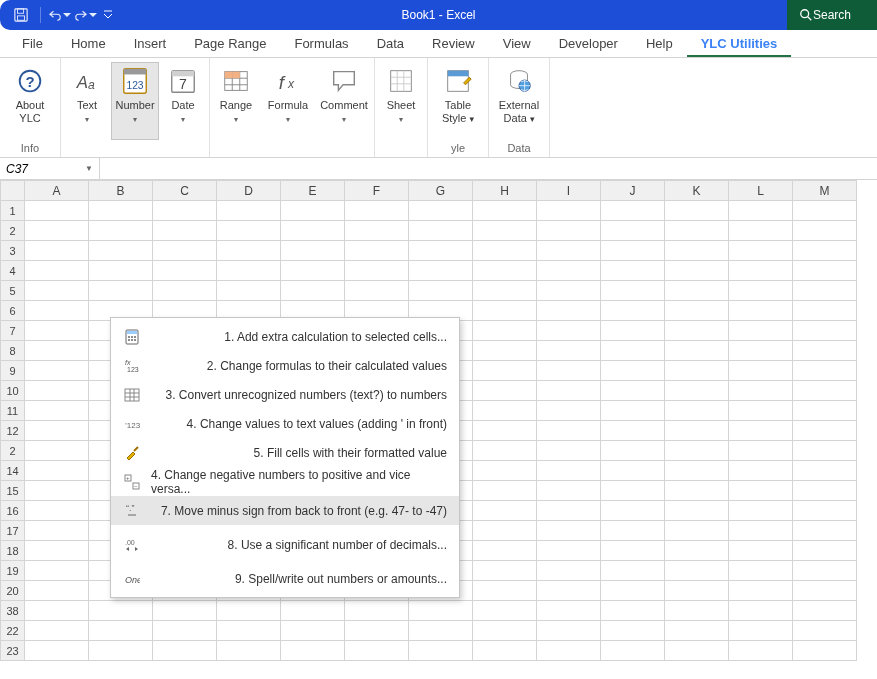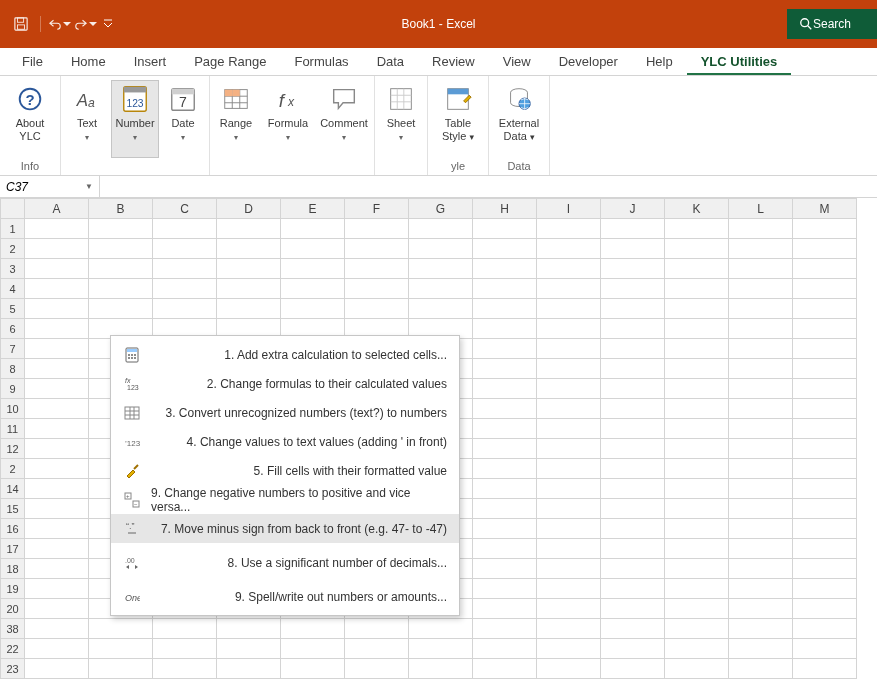--- a/index.html
+++ b/index.html
@@ -1,32 +1,32 @@
 <!DOCTYPE html>
 <html><head>
 <meta charset="utf-8">
 <style>
 * { margin: 0; padding: 0; box-sizing: border-box; font-family: "Segoe UI", Arial, sans-serif; }
 body { width: 877px; height: 679px; background: #fff; overflow: hidden; font-size: 12px; }
 
 
-.titlebar { height: 48px; background: #c2410c; display: flex; align-items: center; color: #fff; position: relative; }
+.titlebar { height: 30px; background: #1d4ed8; display: flex; align-items: center; color: #fff; position: relative; border-radius: 10px; }
 .qat { display: flex; align-items: center; gap: 4px; padding-left: 10px; }
 .qat .qicon { width: 22px; height: 22px; display: flex; align-items: center; justify-content: center; opacity: .9; }
 .qat .sep { width: 1px; height: 16px; background: rgba(255,255,255,.3); margin: 0 4px; }
 .qat .drop::after { content: ""; display: inline-block; border: 4px solid transparent; border-top-color: #fff; margin-left: 2px; transform: translateY(2px);}
 .qat .down-caret { width: 14px; display:flex; align-items:center; justify-content:center;}
 .title-center { position: absolute; left: 50%; transform: translateX(-50%); font-size: 12px; }
 .search-box { margin-left: auto; display: flex; align-items: center; background: #0f5c38; height: 30px; padding: 0 20px 0 12px; min-width: 90px; }
 .search-box .mag { width: 14px; height: 14px; }
 
 
 .tabs { height: 28px; display: flex; align-items: flex-end; gap: 0; padding: 0 8px; border-bottom: 1px solid #d4d4d4; background: #fff; }
 .tab { padding: 6px 14px 6px; font-size: 13px; color: #444; cursor: pointer; }
-.tab.active { color: #14532d; font-weight: 600; border-bottom: 2px solid #217346; padding-bottom: 4px;}
+.tab.active { color: #3b82f6; font-weight: 600; border-bottom: 2px solid #217346; padding-bottom: 4px;}
 
 
 .ribbon { height: 100px; border-bottom: 1px solid #d4d4d4; display: flex; background: #fff; }
 .group { border-right: 1px solid #e1e1e1; display: flex; flex-direction: column; align-items: center; padding: 4px 2px 0; }
 .group-buttons { display: flex; flex: 1; }
 .group-label { font-size: 11px; color: #666; padding: 2px 0 3px; }
 .rbtn { width: 48px; display: flex; flex-direction: column; align-items: center; padding: 2px 2px 0; gap: 2px; text-align: center; font-size: 11px; color: #3b3b3b; cursor: pointer; line-height: 1.15; border: 1px solid transparent; }
 .rbtn.wide { width: 56px; }
 .rbtn.active { background: #e6e6e6; border: 1px solid #c5c5c5; }
 .rbtn .ricon { width: 32px; height: 32px; display: flex; align-items: center; justify-content: center; }
@@ -706,21 +706,21 @@
       </div>
       <div class="menu-item">
         <div class="micon">
           <svg width="16" height="16" viewBox="0 0 16 16">
             <rect x="1" y="1" width="6" height="6" fill="none" stroke="#888"></rect>
             <text x="2" y="6" font-size="6" fill="#666">+</text>
             <rect x="9" y="9" width="6" height="6" fill="none" stroke="#888"></rect>
             <text x="10" y="14" font-size="6" fill="#666">−</text>
           </svg>
         </div>
-        <div>9.  Change negative numbers to positive and vice versa...</div>
+        <div>4.  Change negative numbers to positive and vice versa...</div>
       </div>
       <div class="menu-item hover">
         <div class="micon">
           <svg width="16" height="16" viewBox="0 0 16 16">
             <text x="2" y="8" font-size="9" fill="#666">“.”</text>
             <line x1="4" y1="12" x2="12" y2="12" stroke="#666"></line>
           </svg>
         </div>
         <div>7.  Move minus sign from back to front (e.g. 47- to -47)</div>
       </div>

